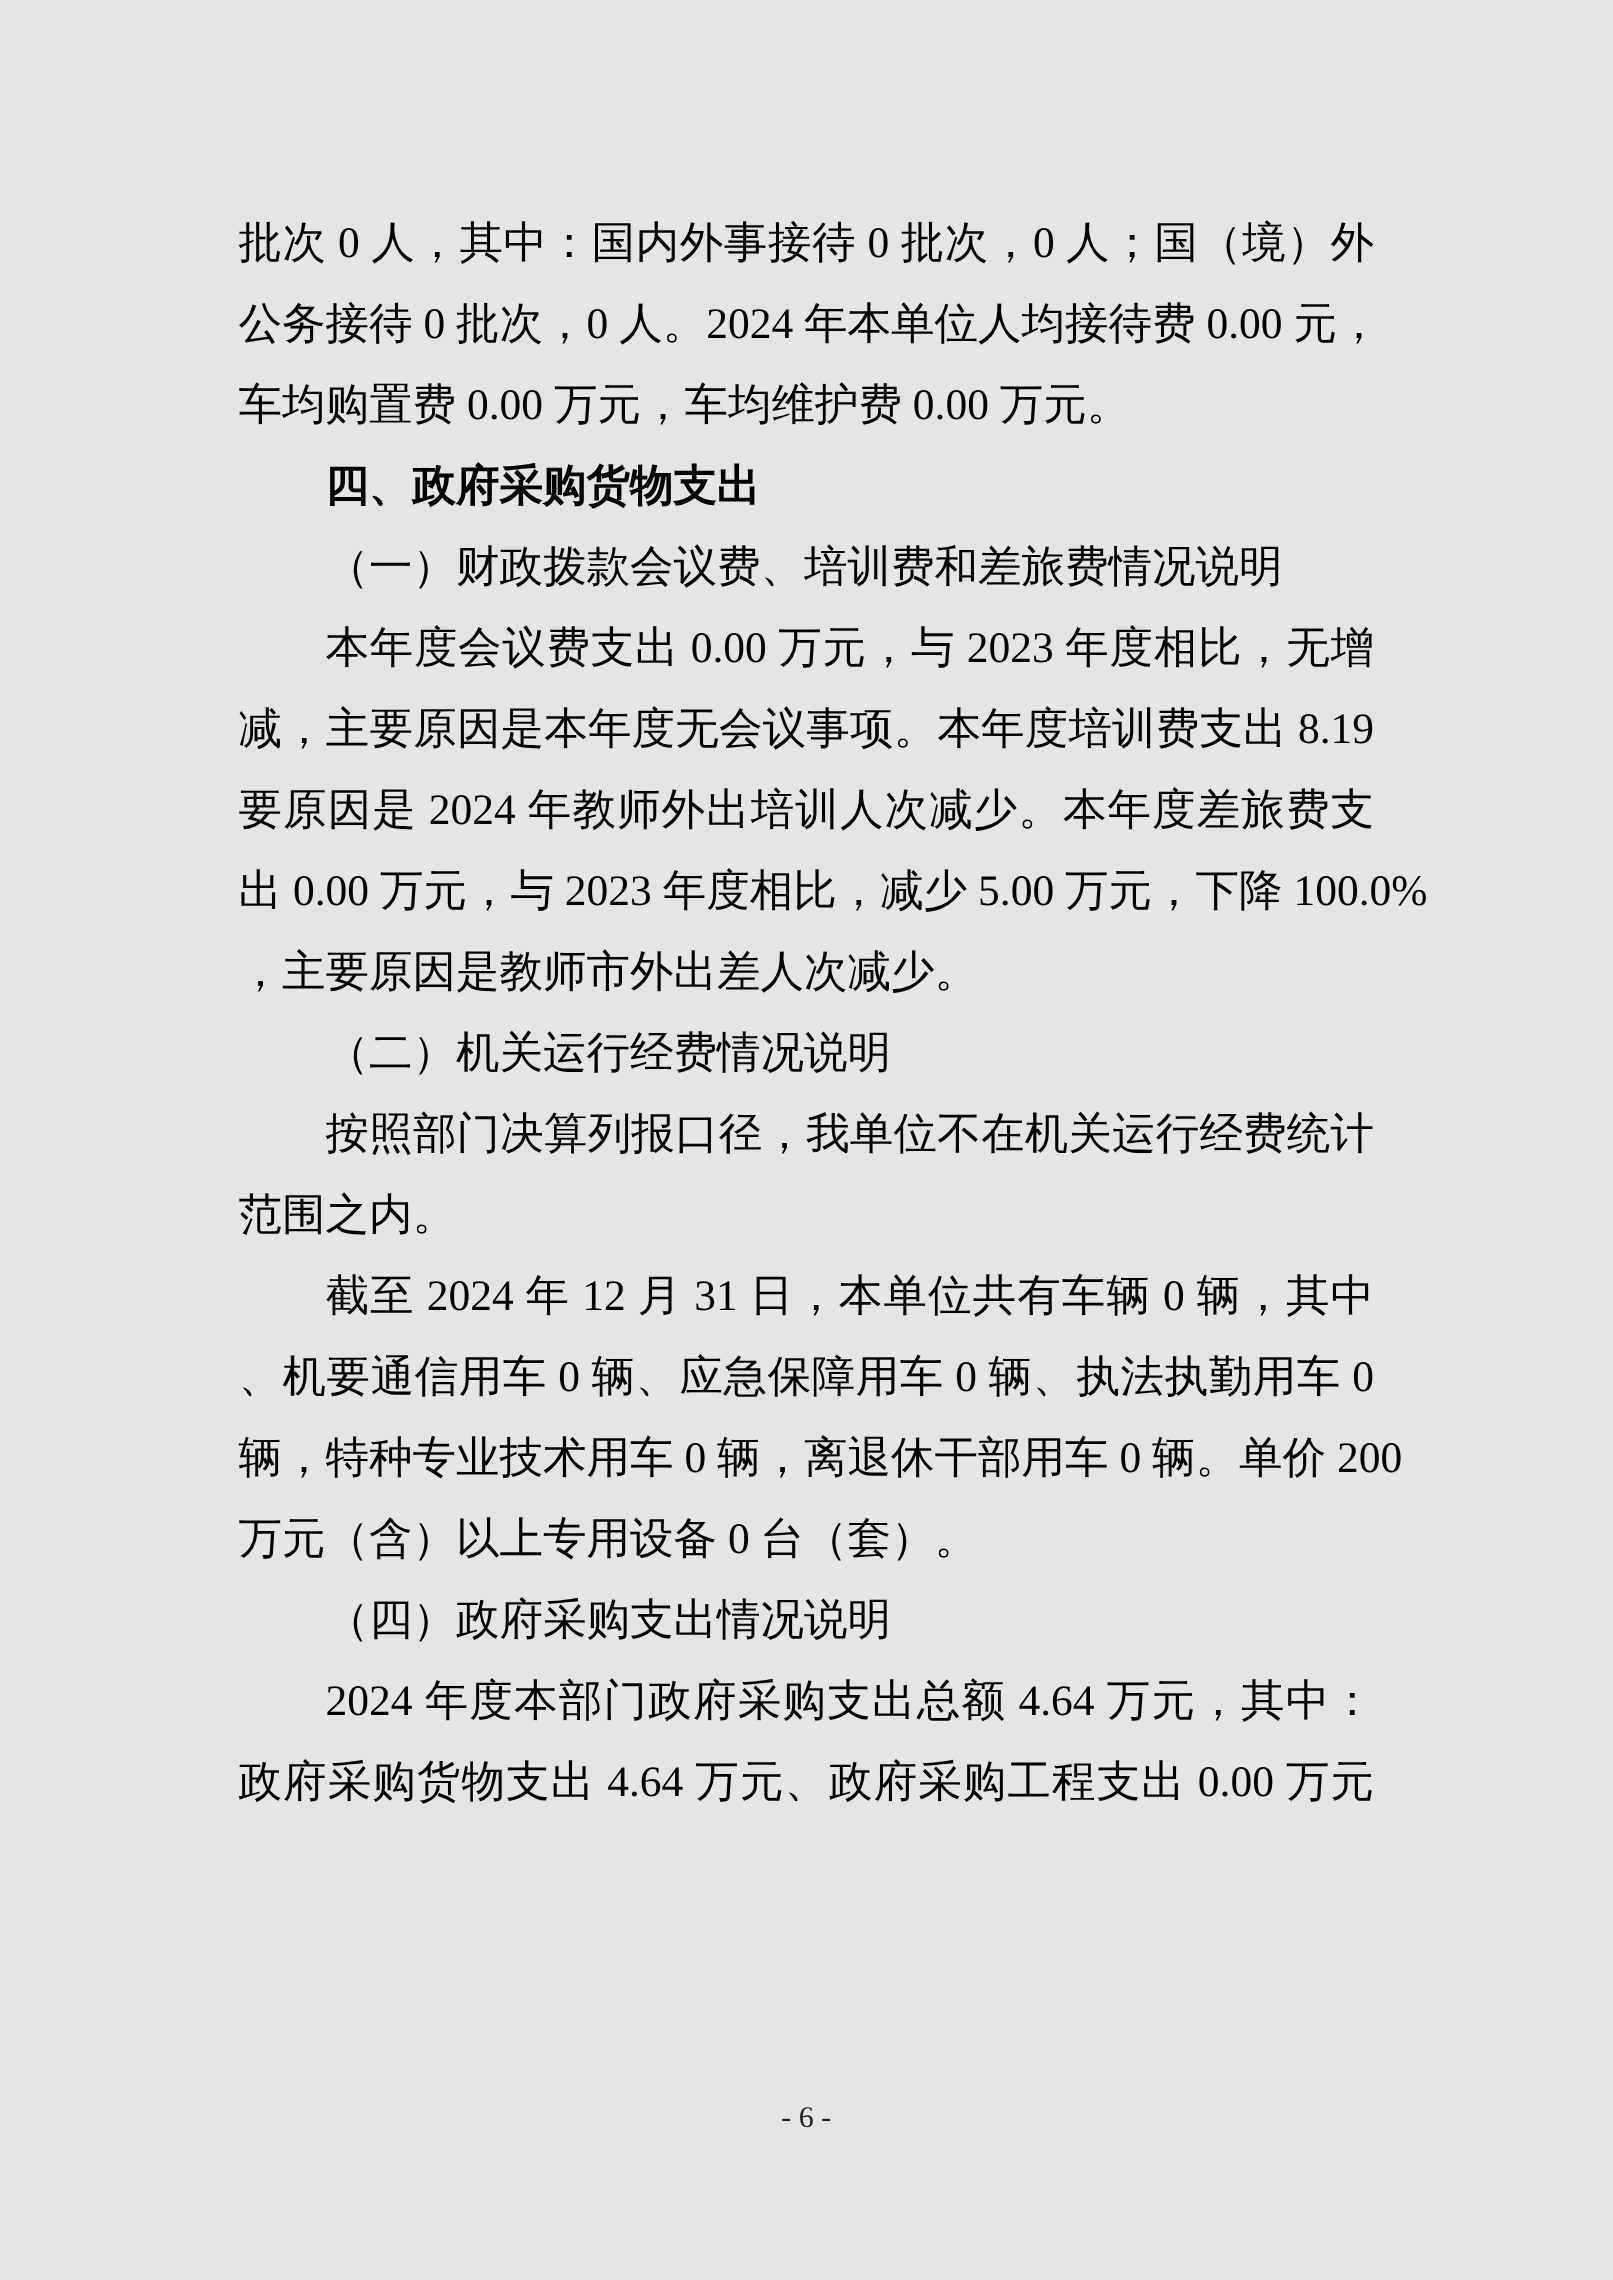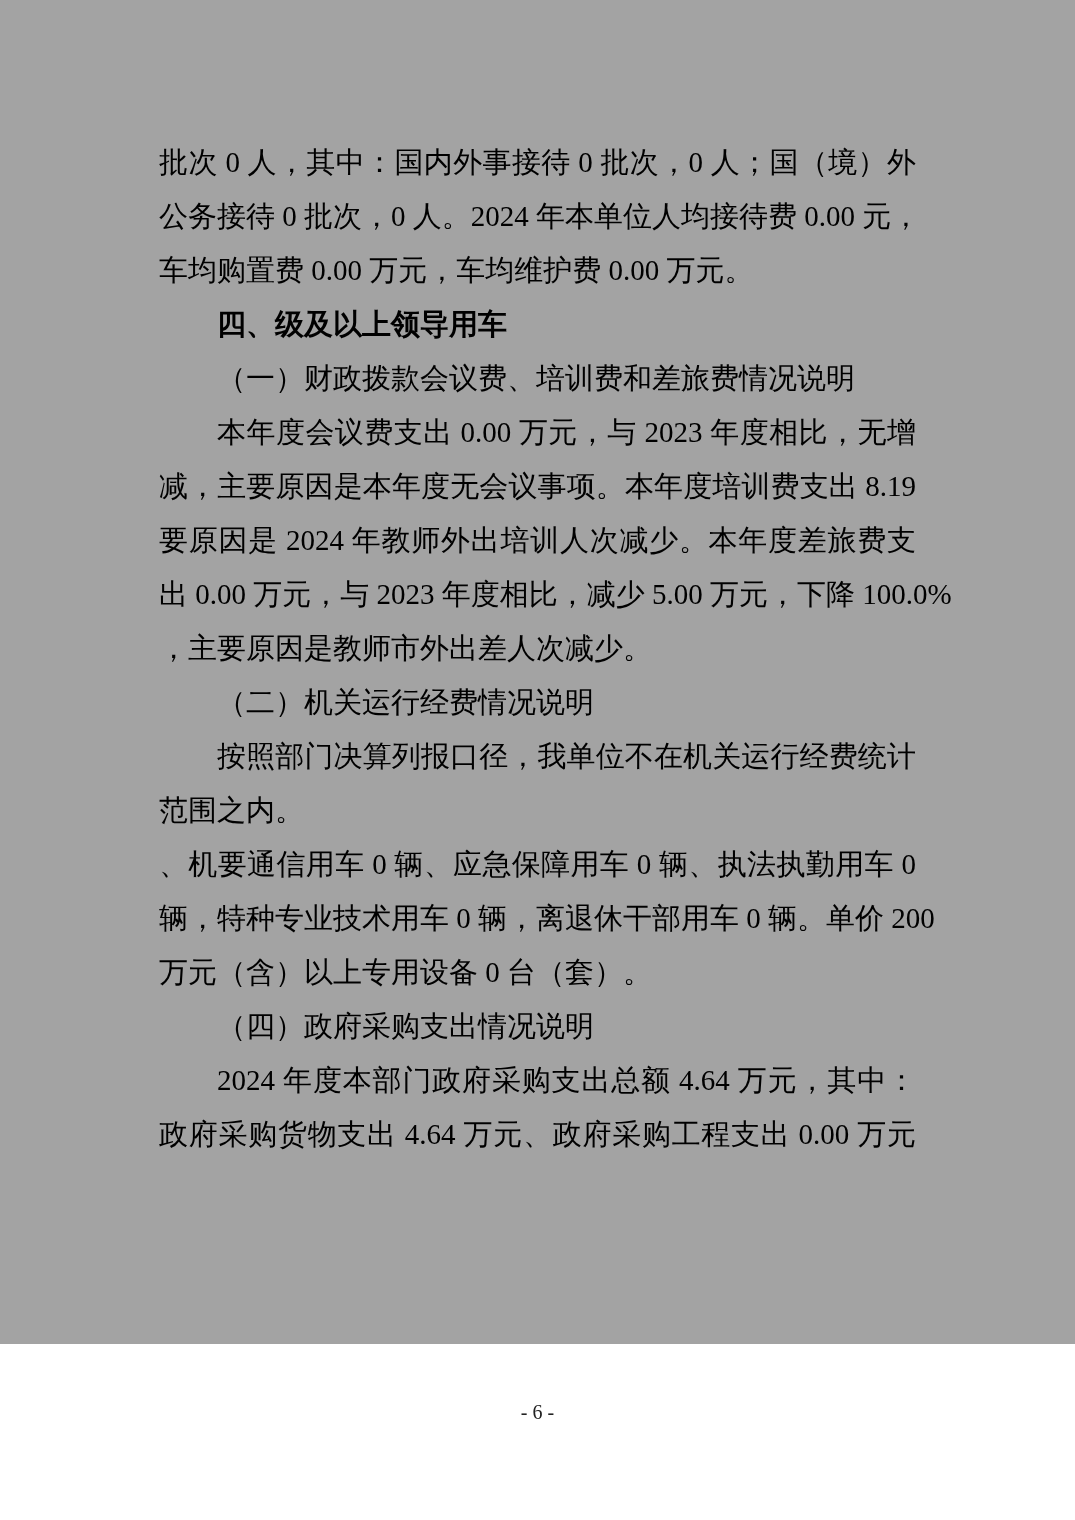--- a/index.html
+++ b/index.html
@@ -12,22 +12,22 @@
     height: 1520px;
     position: relative;
     font-family: "Liberation Serif", "DejaVu Serif", serif;
     color: #000000;
     overflow: hidden;
   }
   .page {
     position: absolute;
     left: 0; top: 0;
     width: 1075px;
-    height: 1344px;
-    background: #a3a3a3;
+    height: 1520px;
+    background: #e5e5e5;
   }
   .content {
     position: absolute;
     left: 159px;
     top: 135px;
     width: 757px;
   }
   .line {
     height: 54px;
     line-height: 54px;
@@ -63,30 +63,31 @@
   }
 </style>
 </head>
 <body>
 
 <div class="page">
   <div class="content">
     <div class="line">批次 0 人，其中：国内外事接待 0 批次，0 人；国（境）外</div>
     <div class="line">公务接待 0 批次，0 人。2024 年本单位人均接待费 0.00 元，</div>
     <div class="line end">车均购置费 0.00 万元，车均维护费 0.00 万元。</div>
-    <div class="line end indent heading">四、级及以上领导用车</div>
+    <div class="line end indent heading">四、政府采购货物支出</div>
     <div class="line end indent kaiti">（一）财政拨款会议费、培训费和差旅费情况说明</div>
     <div class="line indent">本年度会议费支出 0.00 万元，与 2023 年度相比，无增</div>
     <div class="line">减，主要原因是本年度无会议事项。本年度培训费支出 8.19</div>
     <div class="line">要原因是 2024 年教师外出培训人次减少。本年度差旅费支</div>
     <div class="line">出 0.00 万元，与 2023 年度相比，减少 5.00 万元，下降 100.0%</div>
     <div class="line end">，主要原因是教师市外出差人次减少。</div>
     <div class="line end indent kaiti">（二）机关运行经费情况说明</div>
     <div class="line indent">按照部门决算列报口径，我单位不在机关运行经费统计</div>
     <div class="line end">范围之内。</div>
+    <div class="line indent">截至 2024 年 12 月 31 日，本单位共有车辆 0 辆，其中</div>
     <div class="line">、机要通信用车 0 辆、应急保障用车 0 辆、执法执勤用车 0</div>
     <div class="line">辆，特种专业技术用车 0 辆，离退休干部用车 0 辆。单价 200</div>
     <div class="line end">万元（含）以上专用设备 0 台（套）。</div>
     <div class="line end indent kaiti">（四）政府采购支出情况说明</div>
     <div class="line indent">2024 年度本部门政府采购支出总额 4.64 万元，其中：</div>
     <div class="line">政府采购货物支出 4.64 万元、政府采购工程支出 0.00 万元</div>
   </div>
 
   <div class="footer">- 6 -</div>
 </div>

